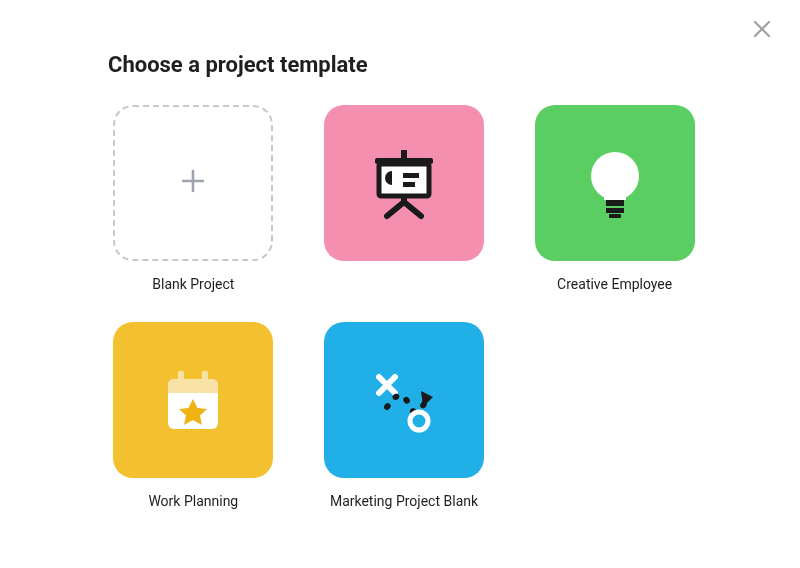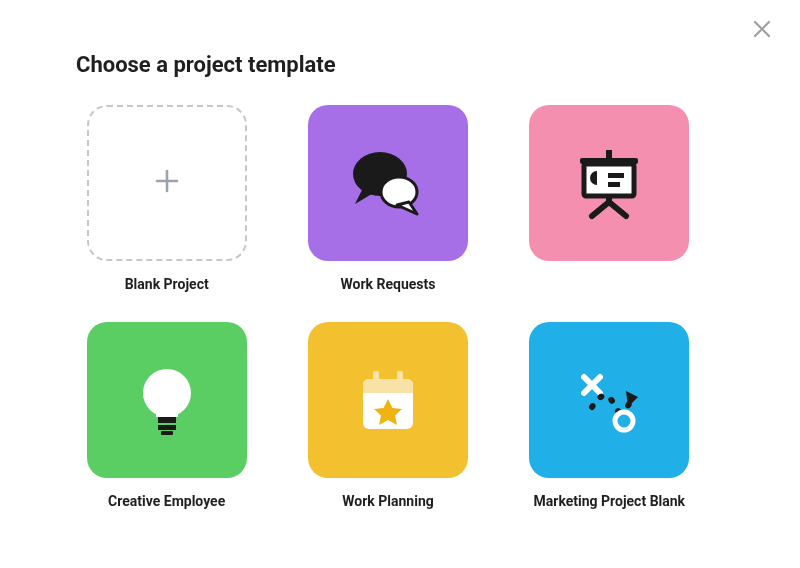--- a/index.html
+++ b/index.html
@@ -19,21 +19,21 @@
       height: 24px;
       cursor: pointer;
       color: #a0a0a0;
       background: none;
       border: none;
       display: flex;
       align-items: center;
       justify-content: center;
     }
     .container {
-      padding: 52px 100px 0 76px;
+      padding: 52px 100px 0 108px;
     }
     .title {
       font-size: 22px;
       font-weight: 700;
       color: #1e1f21;
       margin-bottom: 28px;
     }
     .grid {
       display: grid;
       grid-template-columns: repeat(3, 1fr);
@@ -50,21 +50,21 @@
       width: 160px;
       height: 156px;
       border-radius: 20px;
       display: flex;
       align-items: center;
       justify-content: center;
       margin-bottom: 14px;
     }
     .tile-label {
       font-size: 14px;
-      font-weight: 700;
+      font-weight: 400;
       color: #1e1f21;
       text-align: right;
       line-height: 1.35;
       max-width: 160px;
     }
     .blank-box {
       background: #fff;
       border: 2px dashed #c7c7c7;
     }
     .plus {
@@ -97,33 +97,20 @@
       <div class="tile-box blank-box">
         <span class="plus">
           <svg width="28" height="28" viewBox="0 0 28 28">
               <path d="M14 4 V24 M4 14 H24" stroke="currentColor" stroke-width="2.6" stroke-linecap="round"></path>
             </svg>
         </span>
       </div>
       <div class="tile-label">Blank Project</div>
     </div>
 
-    <div class="tile">
-      <div class="tile-box purple-box">
-        <span class="icon-wrap">
-          <svg width="90" height="90" viewBox="0 0 90 90">
-            <ellipse cx="37" cy="36" rx="27" ry="22" fill="#1a1a1a"></ellipse>
-            <path d="M20 50 L12 66 L32 54 Z" fill="#1a1a1a"></path>
-            <ellipse cx="56" cy="54" rx="18" ry="15" fill="#ffffff" stroke="#1a1a1a" stroke-width="3"></ellipse>
-            <path d="M66 64 L74 76 L54 67 Z" fill="#ffffff" stroke="#1a1a1a" stroke-width="3" stroke-linejoin="round"></path>
-          </svg>
-        </span>
-      </div>
-      <div class="tile-label">Work Requests</div>
-    </div>
 
     <div class="tile">
       <div class="tile-box pink-box">
         <span class="icon-wrap">
           <svg width="90" height="90" viewBox="0 0 90 90">
             <rect x="42" y="12" width="6" height="8" fill="#1a1a1a"></rect>
             <rect x="16" y="20" width="58" height="6" rx="2" fill="#1a1a1a"></rect>
             <rect x="20" y="26" width="50" height="32" rx="2" fill="#ffffff" stroke="#1a1a1a" stroke-width="5"></rect>
             <path d="M35 40 A7 7 0 1 1 35 40.01 M35 33 V40 H42" fill="none"></path>
             <path d="M33 33 A7 7 0 1 0 33 47 L33 40 Z" fill="#1a1a1a"></path>

